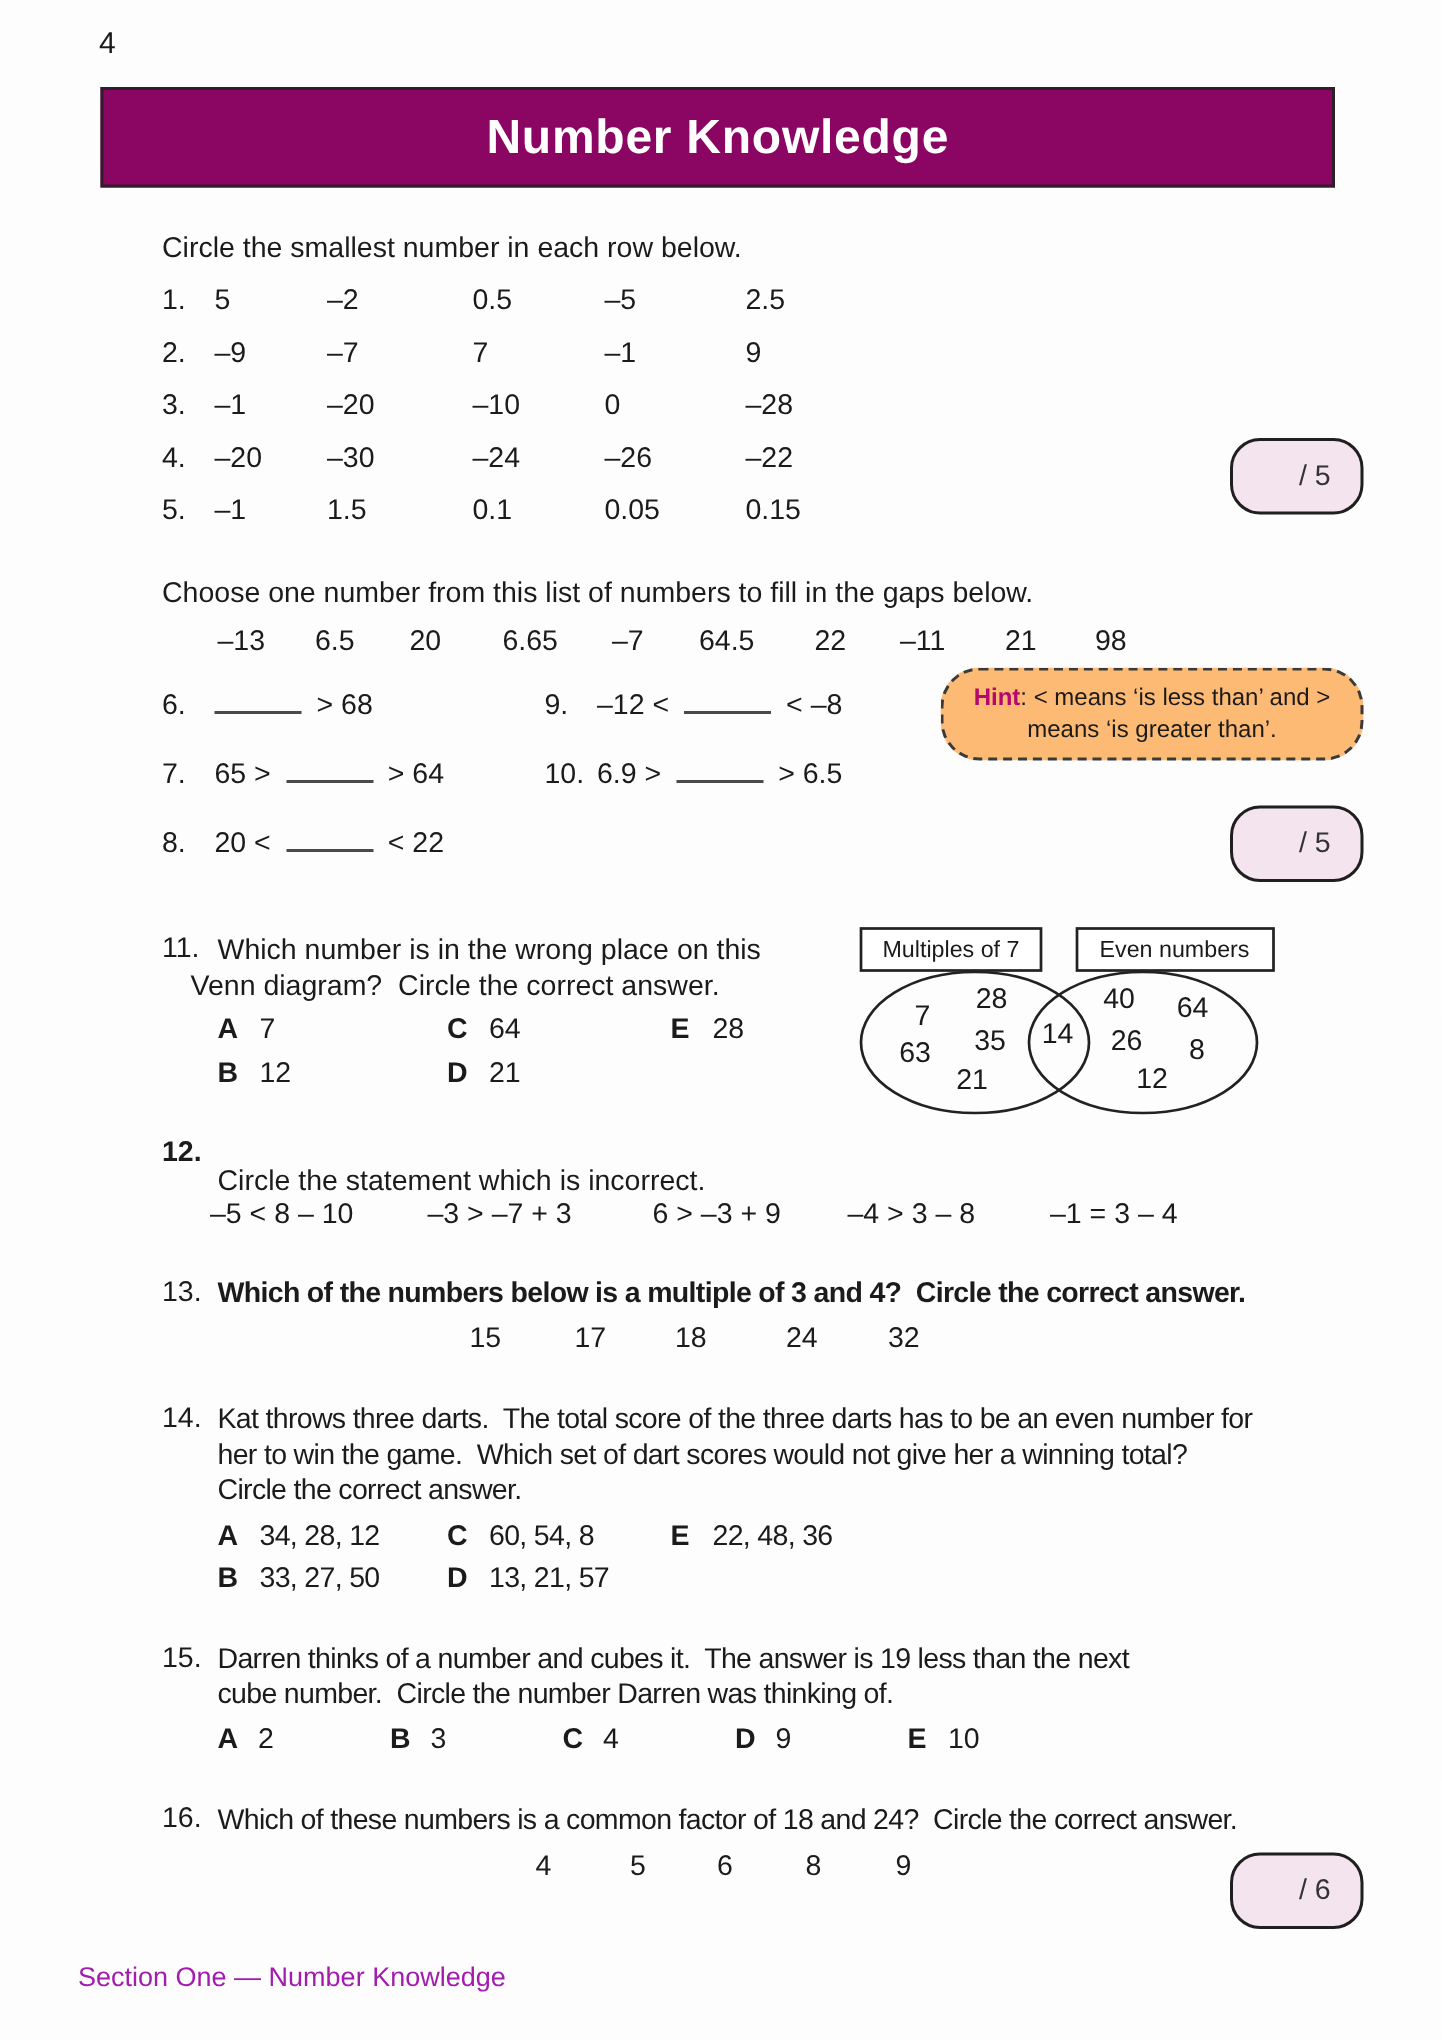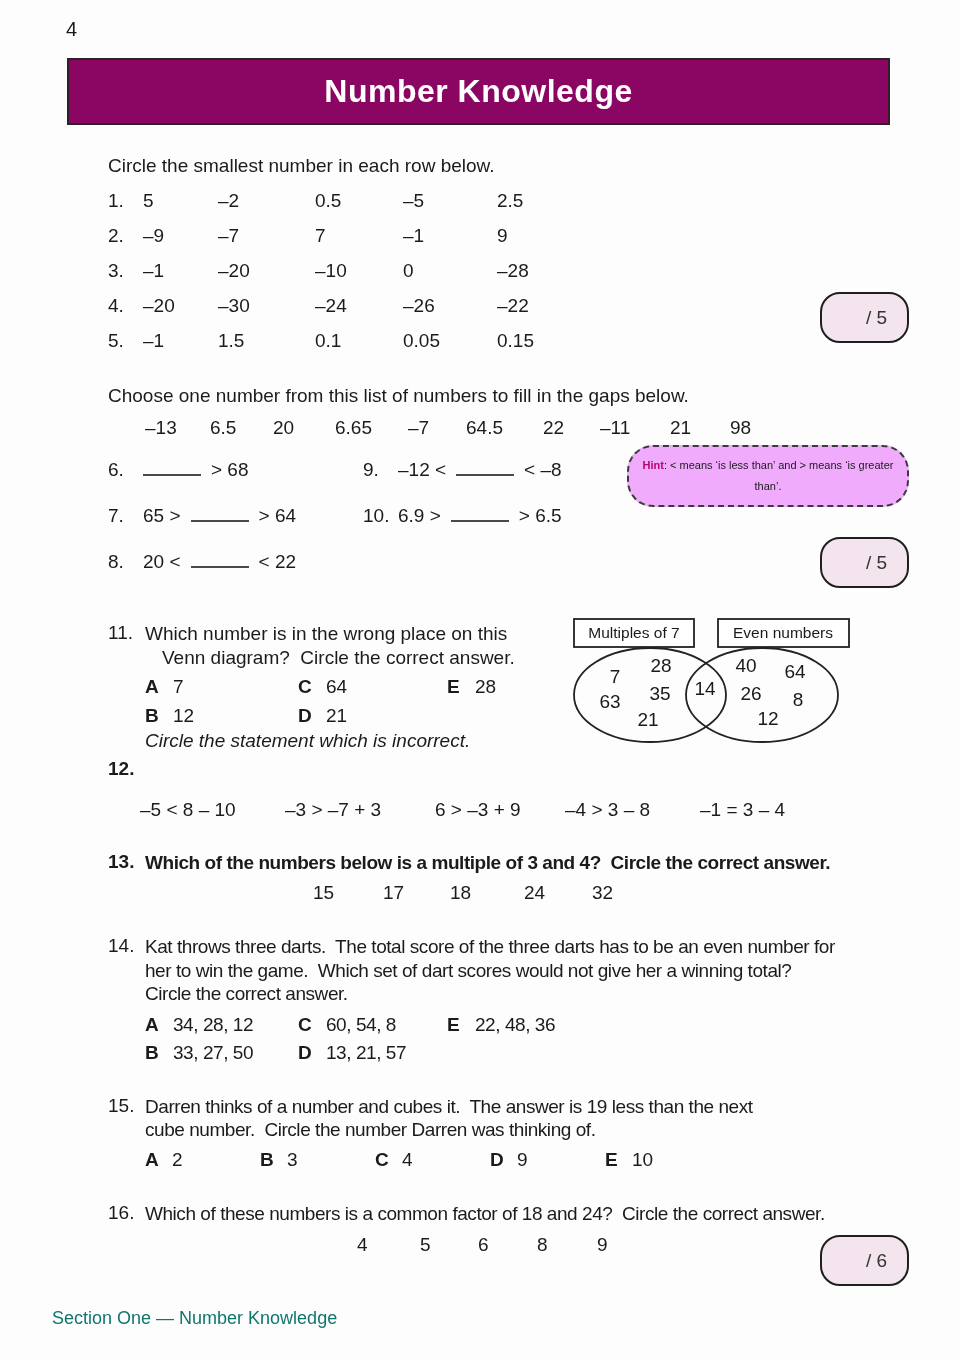--- a/index.html
+++ b/index.html
@@ -20,27 +20,27 @@
             border-radius:20px;display:flex;align-items:center;justify-content:center;
             padding-left:24px;font-size:19px;color:#333;}
   .rowline{left:108px;height:30px;}
   .rowline span{position:absolute;top:0;font-size:19px;white-space:nowrap;}
   .gapitem{display:flex;align-items:baseline;height:26px;}
   .gapnum{width:35px;font-size:19px;flex:0 0 auto;}
   .gappiece{font-size:19px;margin-right:10px;white-space:nowrap;}
   .blank{display:inline-block;width:58px;height:18px;border-bottom:2px solid var(--line);
          margin-right:10px;flex:0 0 auto;}
   .hintbox{left:627px;top:445px;width:282px;border:2.5px dashed #3a3a3a;border-radius:26px;
-           padding:8px 10px;font-size:11px;line-height:21px;text-align:center;background:#f0abfc;}
+           padding:8px 10px;font-size:16px;line-height:21px;text-align:center;background:#fdba74;}
   .hintword{color:var(--accent);font-weight:bold;}
   .qnum{font-size:19px;width:36px;}
   .optletter{font-weight:bold;font-size:19px;position:absolute;top:0;white-space:nowrap;}
   .optval{font-size:19px;position:absolute;top:0;white-space:nowrap;}
   .cond{letter-spacing:-0.45px;}
-  .footer{left:52px;top:1308px;font-size:18px;color:#0f766e;}
+  .footer{left:52px;top:1308px;font-size:18px;color:#a21caf;}
   svg text{font-family:"Liberation Sans",sans-serif;fill:#1a1a1a;}
 </style>
 </head>
 <body>
 
 <div class="abs pagenum">4</div>
 
 <div class="abs banner">
   <span class="banner-title">Number Knowledge</span>
 </div>
@@ -136,21 +136,21 @@
 </div>
 
 <div class="abs hintbox">
   <span class="hintword">Hint</span><span>: &lt; means ‘is less than’ and &gt; means ‘is greater than’.</span>
 </div>
 
 <div class="abs scorebox" style="left:820px;top:537px;">/ 5</div>
 
 <div class="abs qnum" style="left:108px;top:622px;">11.</div>
 <div class="abs txt" style="left:145px;top:622px;">Which number is in the wrong place on this</div>
-<div class="abs txt" style="left:162px;top:646px;">Venn diagram?  Circle the correct answer.</div>
+<div class="abs txt" style="left:127px;top:646px;">Venn diagram?  Circle the correct answer.</div>
 
 <div class="abs" style="left:145px;top:676px;width:420px;height:26px;">
   <span class="optletter" style="left:0">A</span>
   <span class="optval" style="left:28px">7</span>
   <span class="optletter" style="left:153px">C</span>
   <span class="optval" style="left:181px">64</span>
   <span class="optletter" style="left:302px">E</span>
   <span class="optval" style="left:330px">28</span>
 </div>
 <div class="abs" style="left:145px;top:705px;width:420px;height:26px;">
@@ -174,30 +174,30 @@
   <text x="85" y="113" font-size="19" text-anchor="middle">21</text>
   <text x="142" y="82" font-size="19" text-anchor="middle">14</text>
   <text x="183" y="59" font-size="19" text-anchor="middle">40</text>
   <text x="232" y="65" font-size="19" text-anchor="middle">64</text>
   <text x="188" y="87" font-size="19" text-anchor="middle">26</text>
   <text x="235" y="93" font-size="19" text-anchor="middle">8</text>
   <text x="205" y="112" font-size="19" text-anchor="middle">12</text>
 </svg>
 
 <div class="abs qnum" style="left:108px;top:758px;font-weight:bold;">12.</div>
-<div class="abs txt" style="left:145px;top:729px;font-style:italic;">Circle the statement which is incorrect.</div>
+<div class="abs txt" style="left:145px;top:776px;">Circle the statement which is incorrect.</div>
 <div class="abs rowline" style="top:799px;width:780px;">
   <span style="left:32px">–5 &lt; 8 – 10</span>
   <span style="left:177px">–3 &gt; –7 + 3</span>
   <span style="left:327px">6 &gt; –3 + 9</span>
   <span style="left:457px">–4 &gt; 3 – 8</span>
   <span style="left:592px">–1 = 3 – 4</span>
 </div>
 
-<div class="abs qnum" style="left:108px;top:851px;font-weight:bold;">13.</div>
+<div class="abs qnum" style="left:108px;top:851px;">13.</div>
 <div class="abs txt cond" style="left:145px;top:851px;font-weight:bold;">Which of the numbers below is a multiple of 3 and 4?  Circle the correct answer.</div>
 <div class="abs rowline" style="top:882px;width:600px;">
   <span style="left:205px">15</span>
   <span style="left:275px">17</span>
   <span style="left:342px">18</span>
   <span style="left:416px">24</span>
   <span style="left:484px">32</span>
 </div>
 
 <div class="abs qnum" style="left:108px;top:935px;">14.</div>

